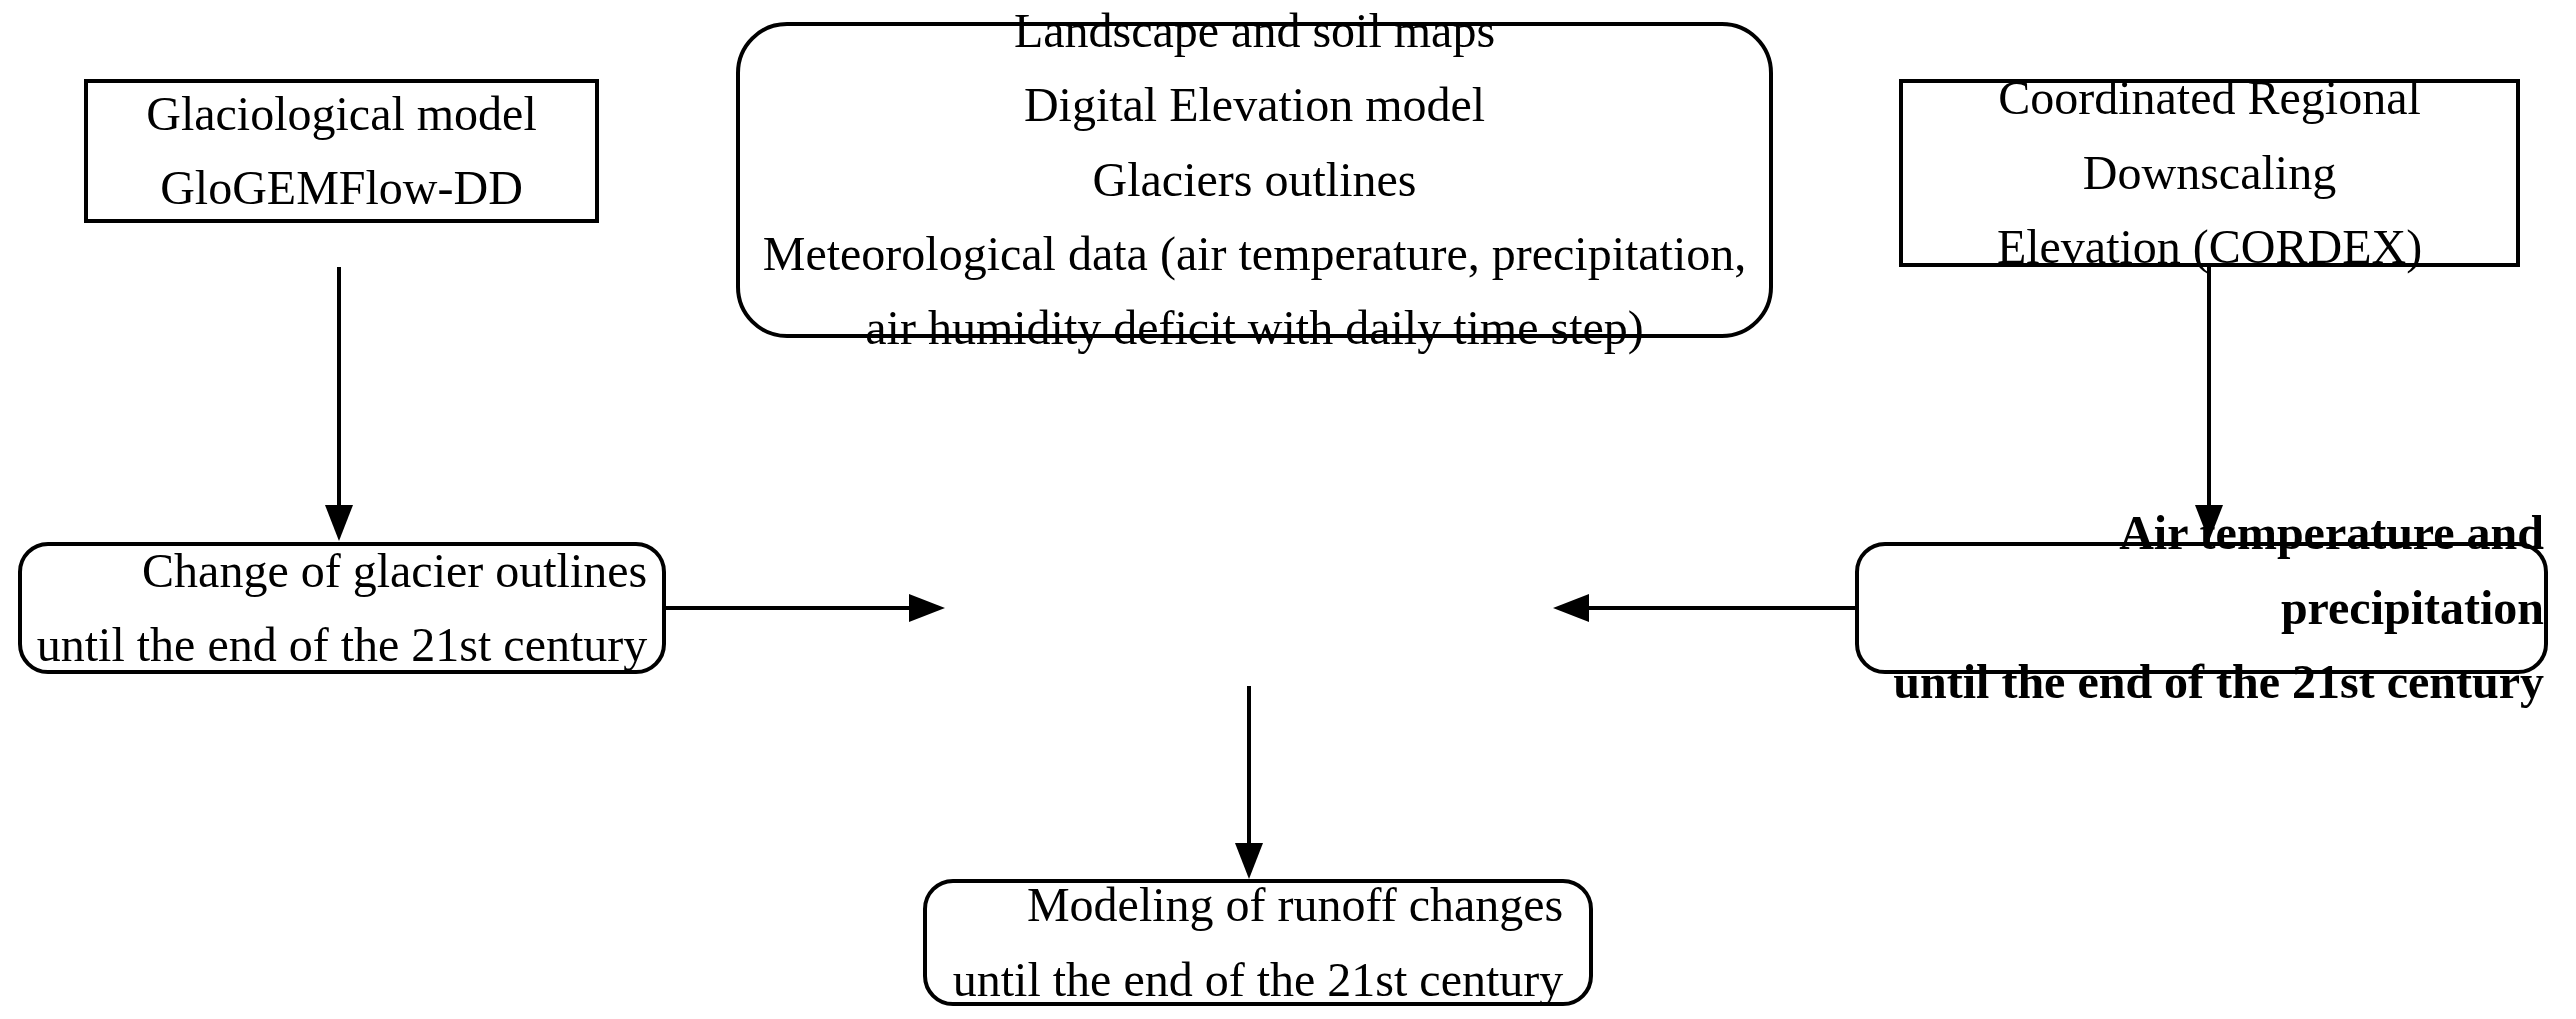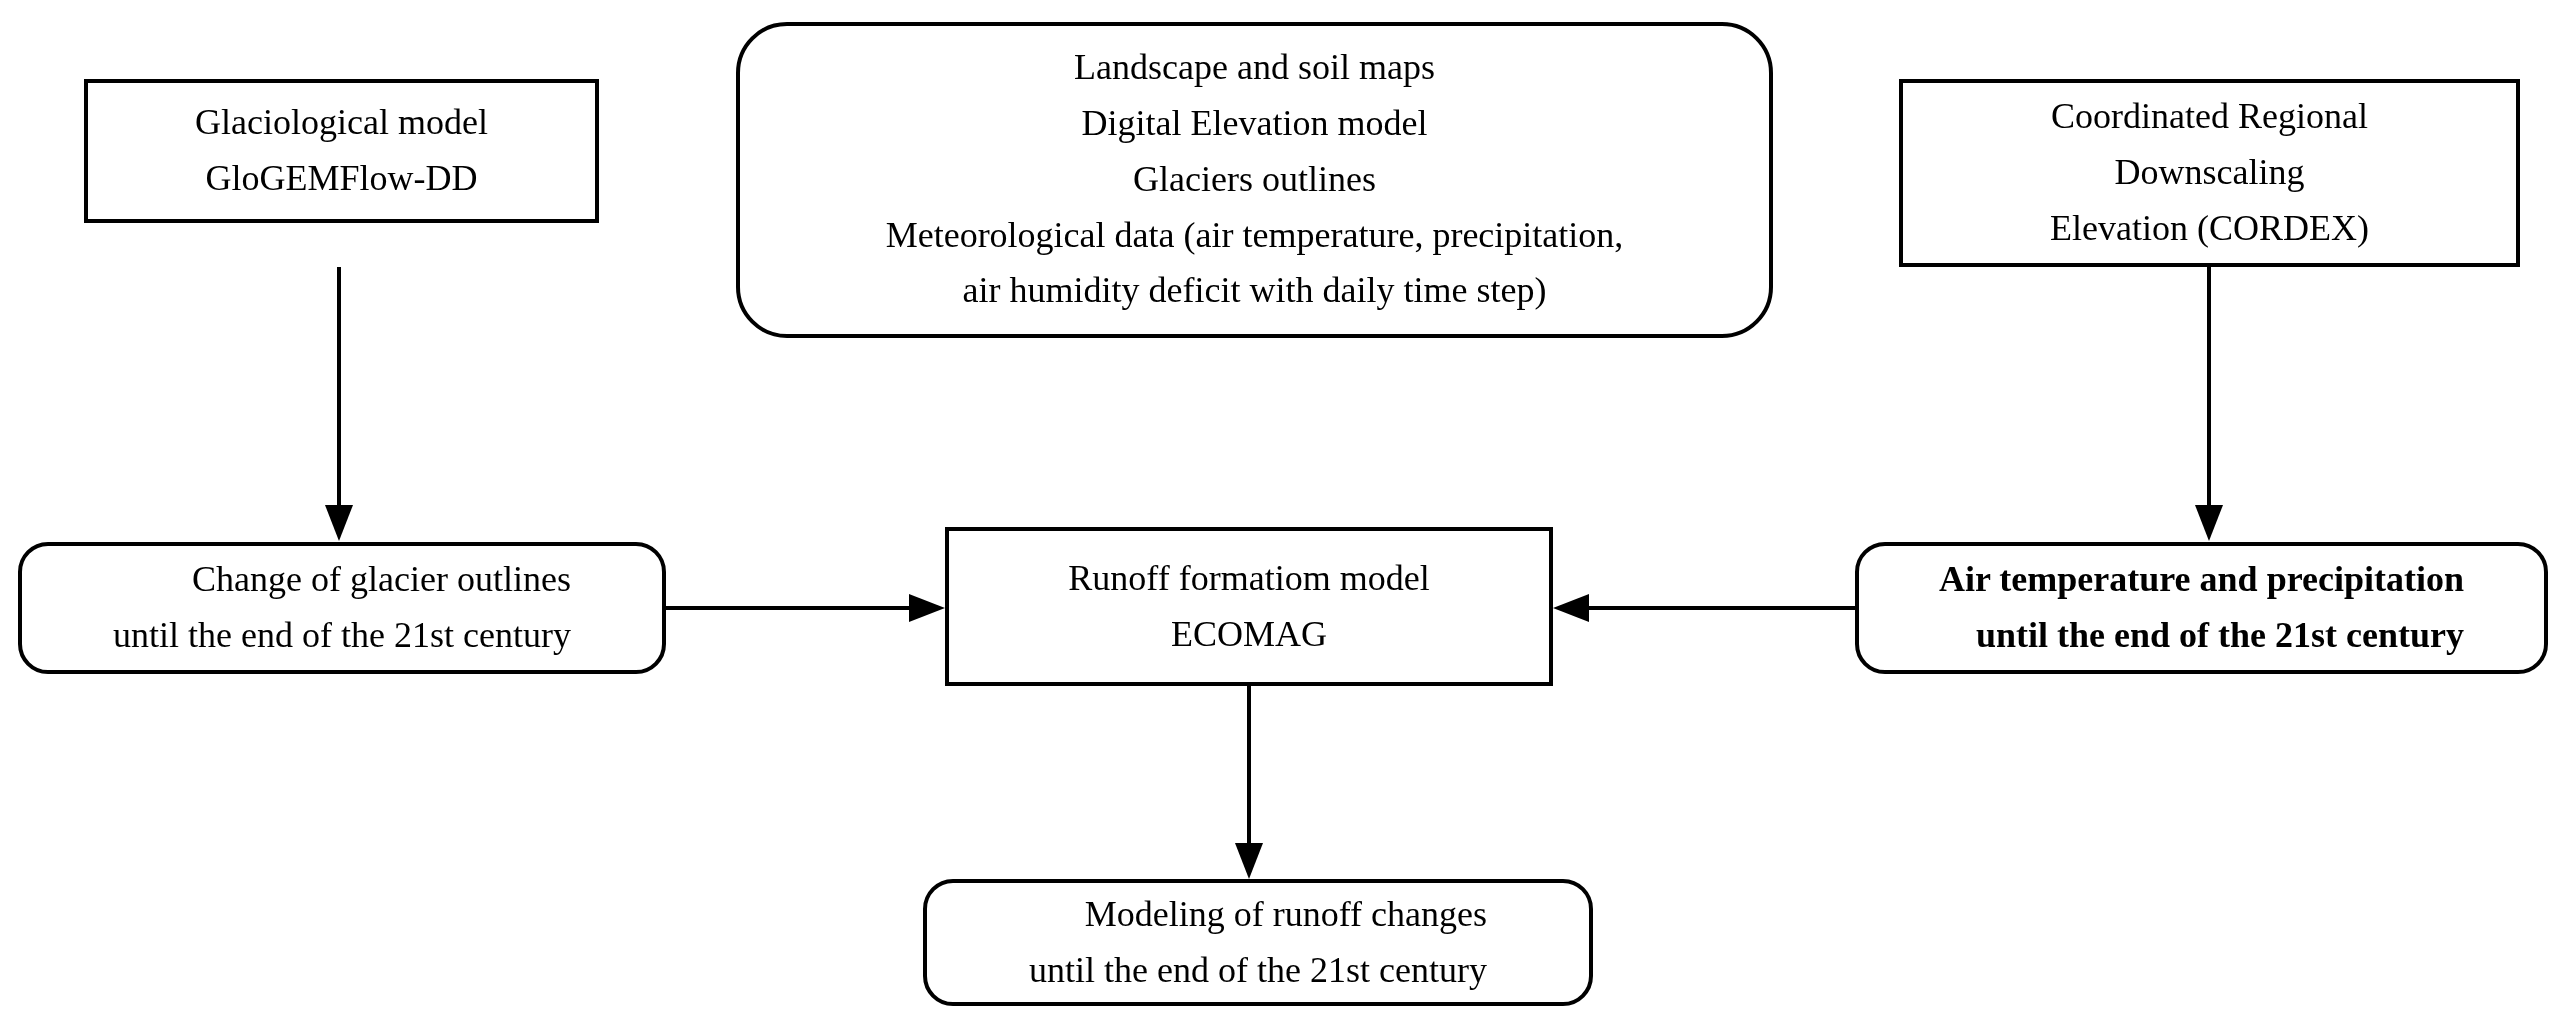--- a/index.html
+++ b/index.html
@@ -19,21 +19,21 @@
   .box {
     position: absolute;
     box-sizing: border-box;
     border: 4.3px solid #000000;
     background: #ffffff;
     display: flex;
     align-items: center;
     justify-content: center;
     text-align: center;
     white-space: pre-line;
-    font-size: 36px;
+    font-size: 48px;
     line-height: 1.55;
   }
   .rounded    { border-radius: 30px; text-align: right; }
   .rounded-lg { border-radius: 51px; }
 
   
   .line { position: absolute; background: #000000; }
   .head { position: absolute; width: 0; height: 0; }
   .head-down  { border-left: 14.4px solid transparent; border-right: 14.4px solid transparent; border-top: 36px solid #000000; }
   .head-right { border-top: 14.4px solid transparent; border-bottom: 14.4px solid transparent; border-left: 36px solid #000000; }
@@ -74,22 +74,20 @@
 Meteorological data (air temperature, precipitation,
 air humidity deficit with daily time step)</div>
 
   <div id="cordex-box" class="box">Coordinated Regional
 Downscaling
 Elevation (CORDEX)</div>
 
   <div id="change-box" class="box rounded">Change of glacier outlines
 until the end of the 21st century</div>
 
-  <div id="ecomag-box" class="box">Runoff formatiom model
-ECOMAG</div>
 
   <div id="airtemp-box" class="box rounded">Air temperature and precipitation
 until the end of the 21st century</div>
 
   <div id="modeling-box" class="box rounded">Modeling of runoff changes
 until the end of the 21st century</div>
 
   <div id="a1-line" class="line"></div>
   <div id="a1-head" class="head head-down"></div>
 

